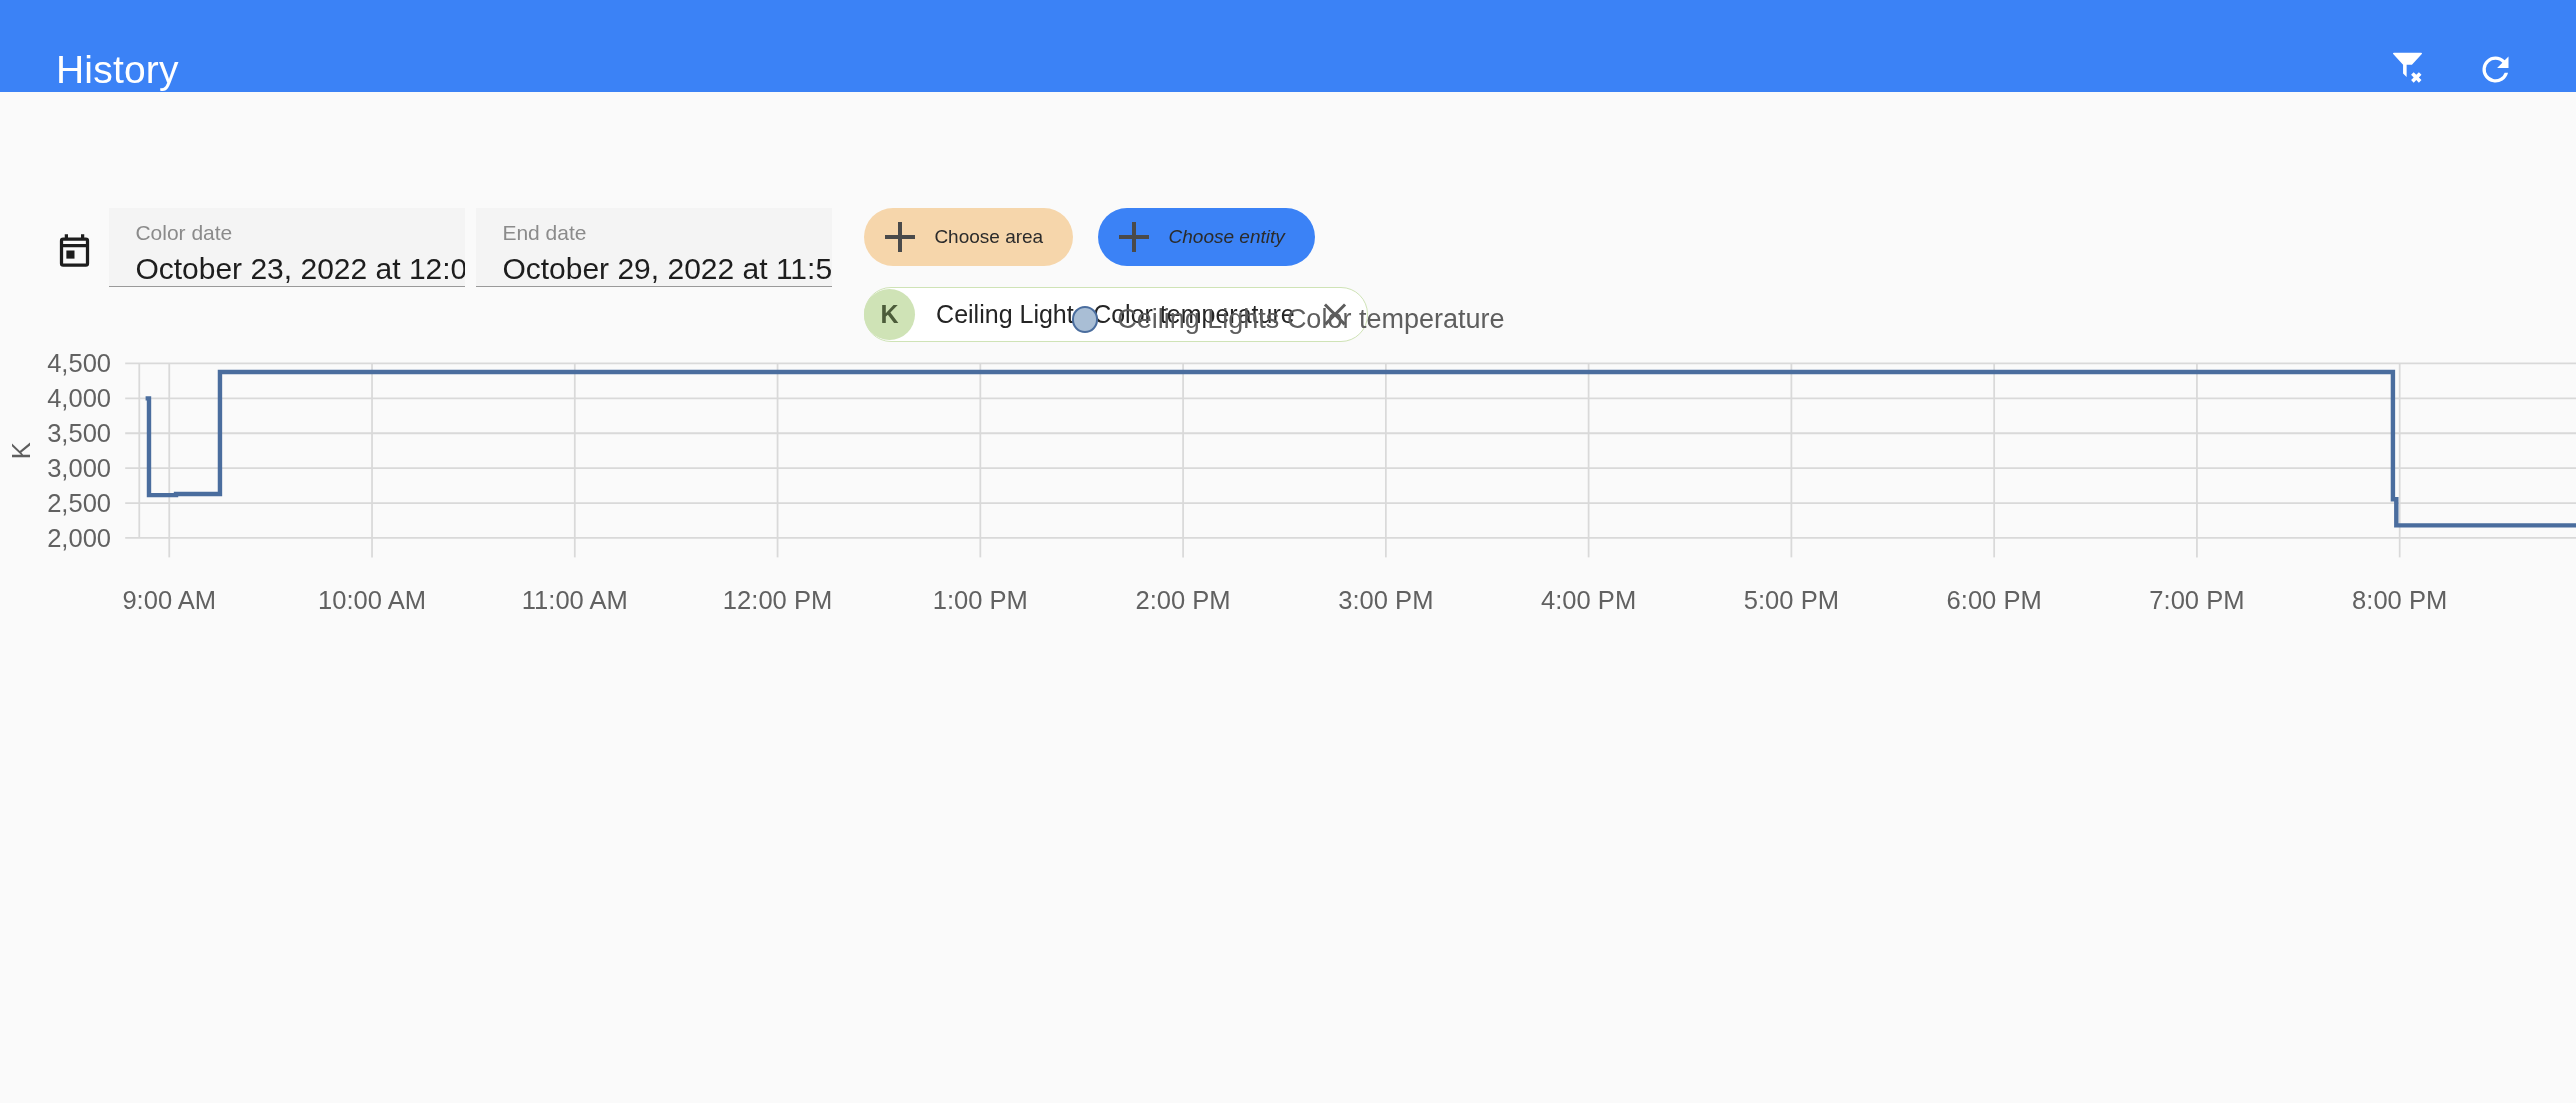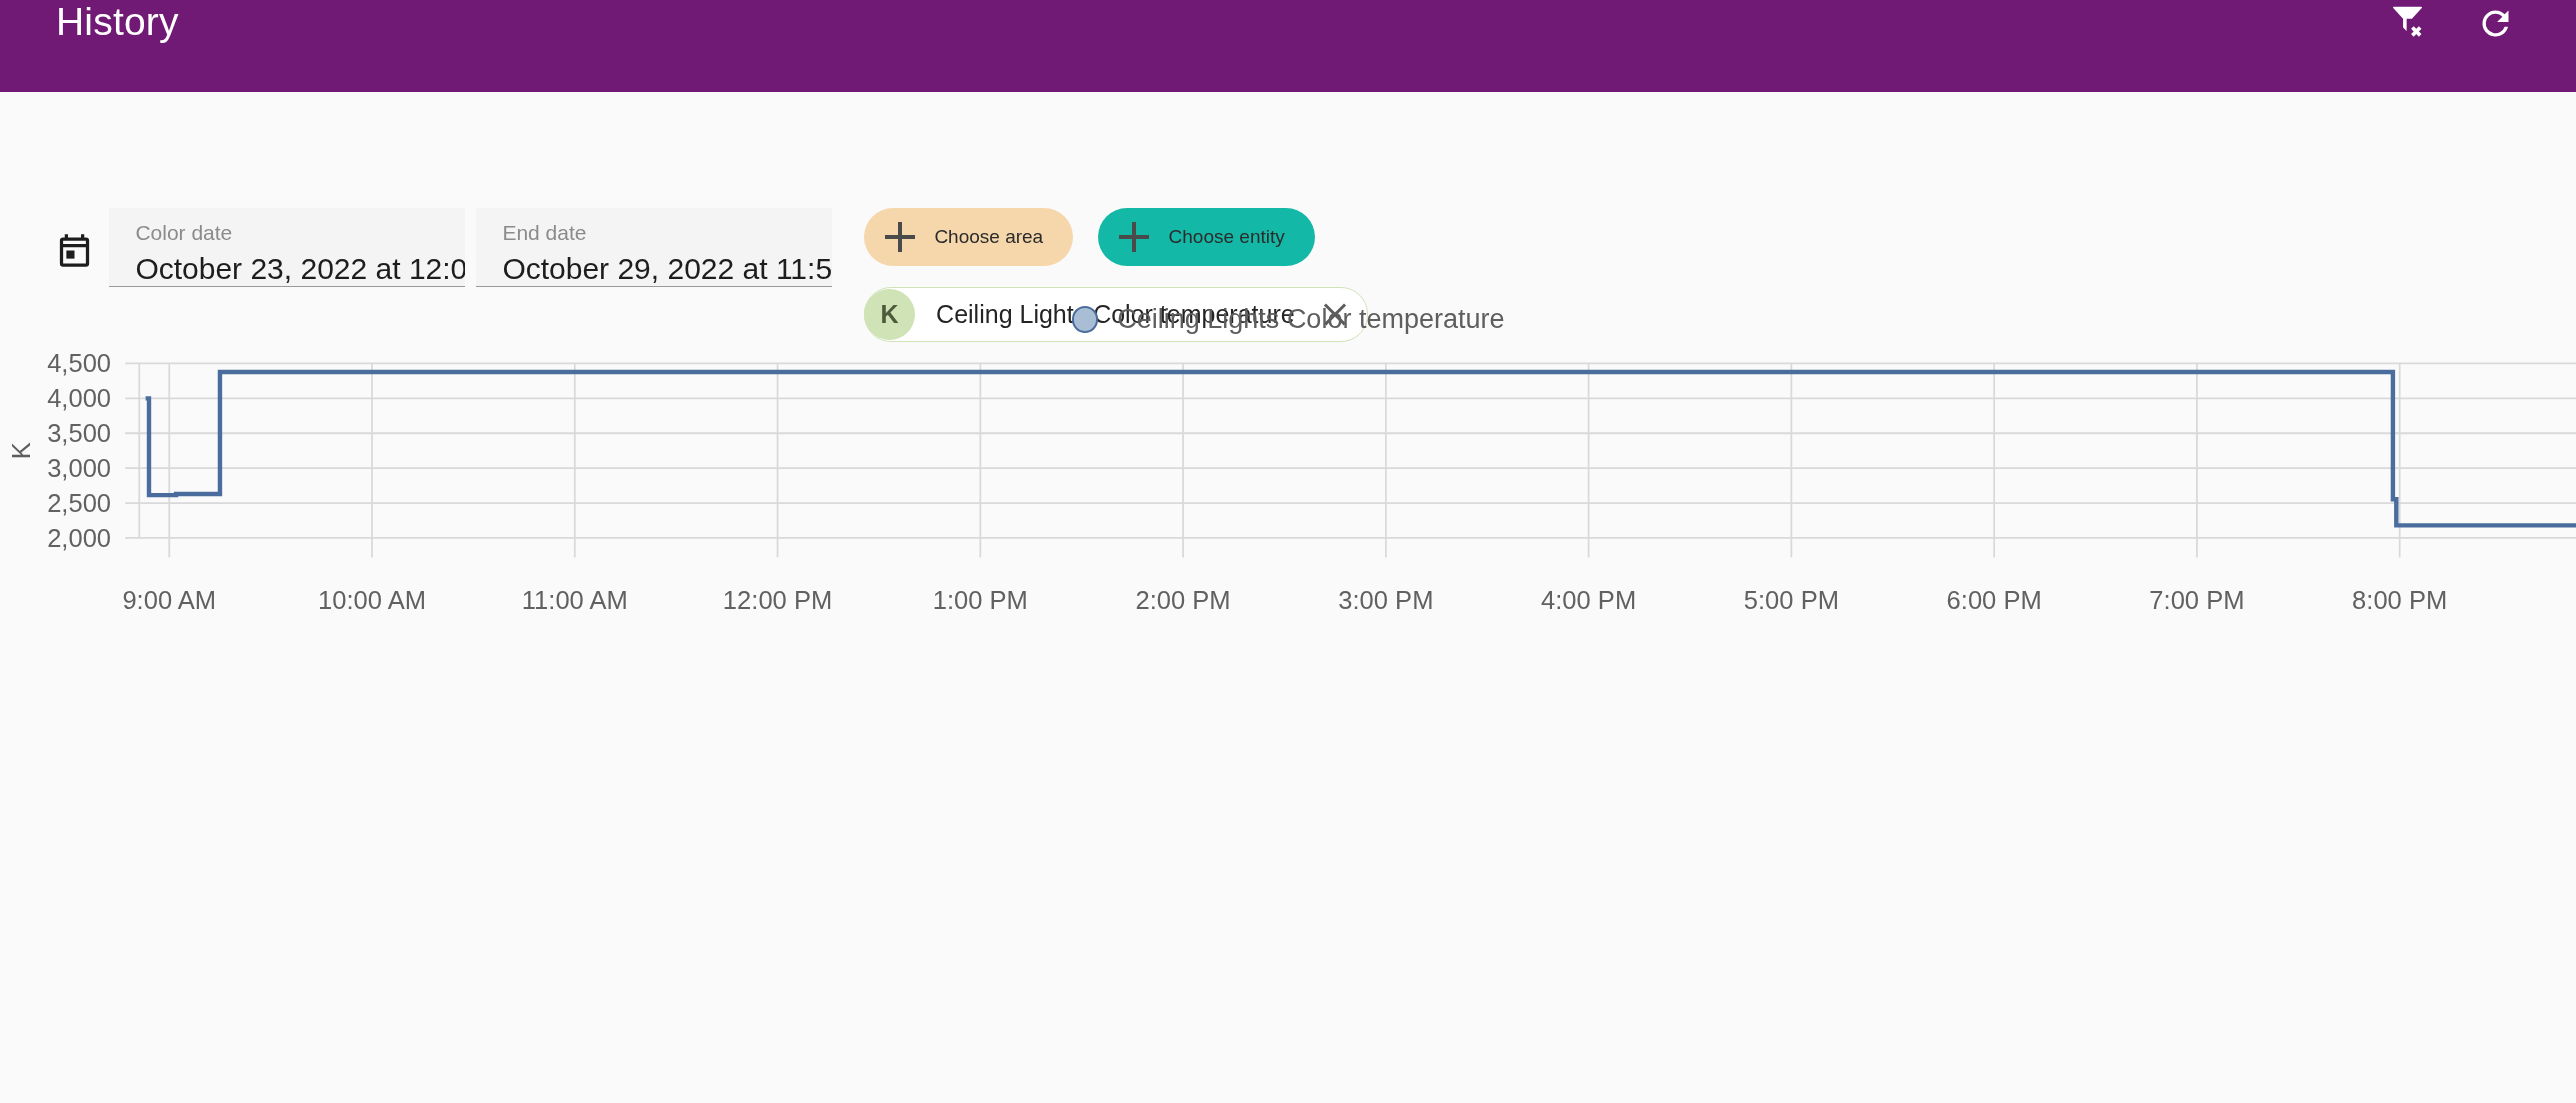--- a/index.html
+++ b/index.html
@@ -7,22 +7,22 @@
     width: 2576px; height: 1104px;
     background: #fafafa;
     font-family: "Liberation Sans", sans-serif;
     overflow: hidden;
   }
 
   
   .appbar {
     position: absolute; left: 0; top: 0;
     width: 2576px; height: 92px;
-    background: #701a75;
-    display: flex; align-items: flex-start;
+    background: #3b82f6;
+    display: flex; align-items: flex-end;
   }
   .appbar-title {
     color: #ffffff;
     font-size: 39px;
     font-weight: 400;
     margin-left: 56px;
     letter-spacing: 0.2px;
   }
   .appbar-actions {
     margin-left: auto;
@@ -82,21 +82,21 @@
     width: 30px; height: 30px; margin-right: 19.4px;
     position: relative; flex: 0 0 auto;
   }
   .chip .plus::before, .chip .plus::after {
     content: ""; position: absolute; background: #4a4a4a;
   }
   .chip .plus::before { left: 0; top: 13.2px; width: 30px; height: 3.5px; }
   .chip .plus::after  { top: 0; left: 13.2px; height: 30px; width: 3.5px; }
   .chip.area   { background: #f6d6ab; }
   .chip.device { background: #abd8f3; }
-  .chip.entity { background: #14b8a6; }
+  .chip.entity { background: #3b82f6; font-style: italic; }
 
   .entity-chip {
     display: inline-flex; align-items: center;
     height: 55px; border-radius: 27px;
     background: #ffffff;
     border: 1.8px solid #cfe3b6;
     padding-right: 17.6px;
     font-size: 25px; color: #242424;
     cursor: pointer; white-space: nowrap;
   }

